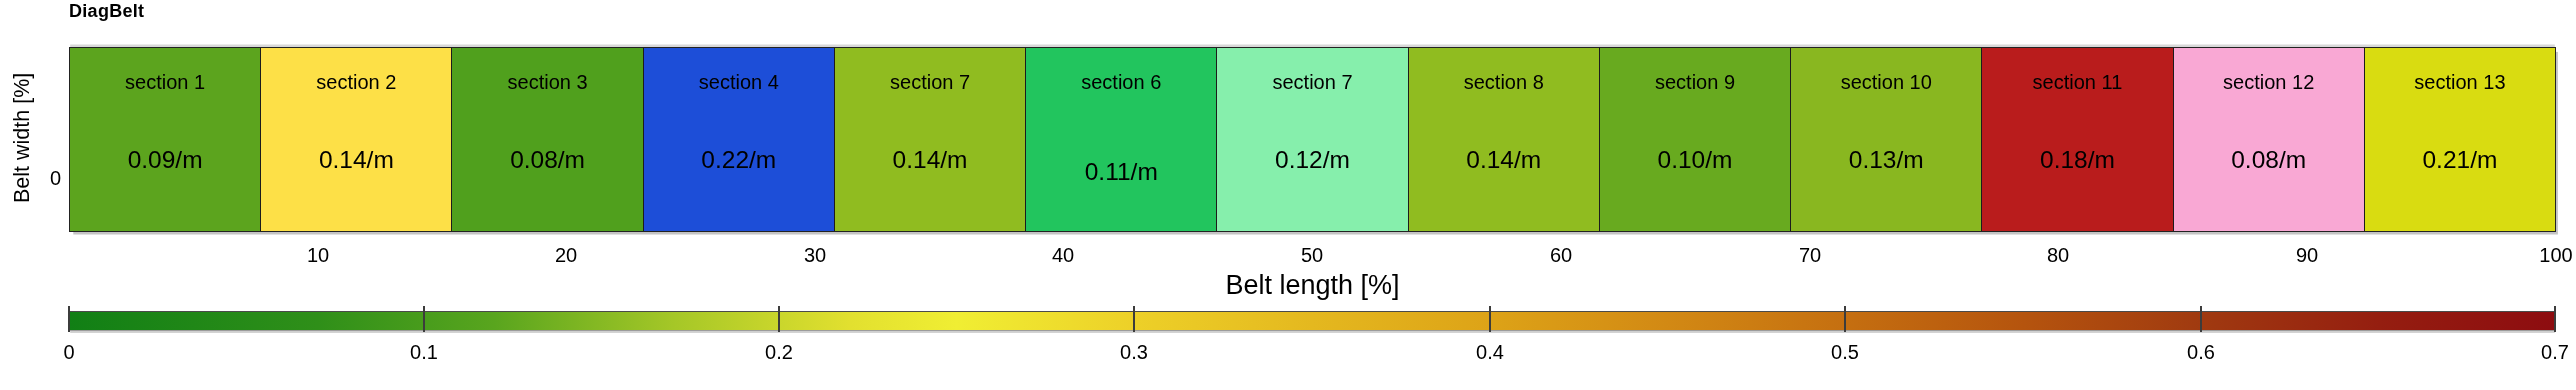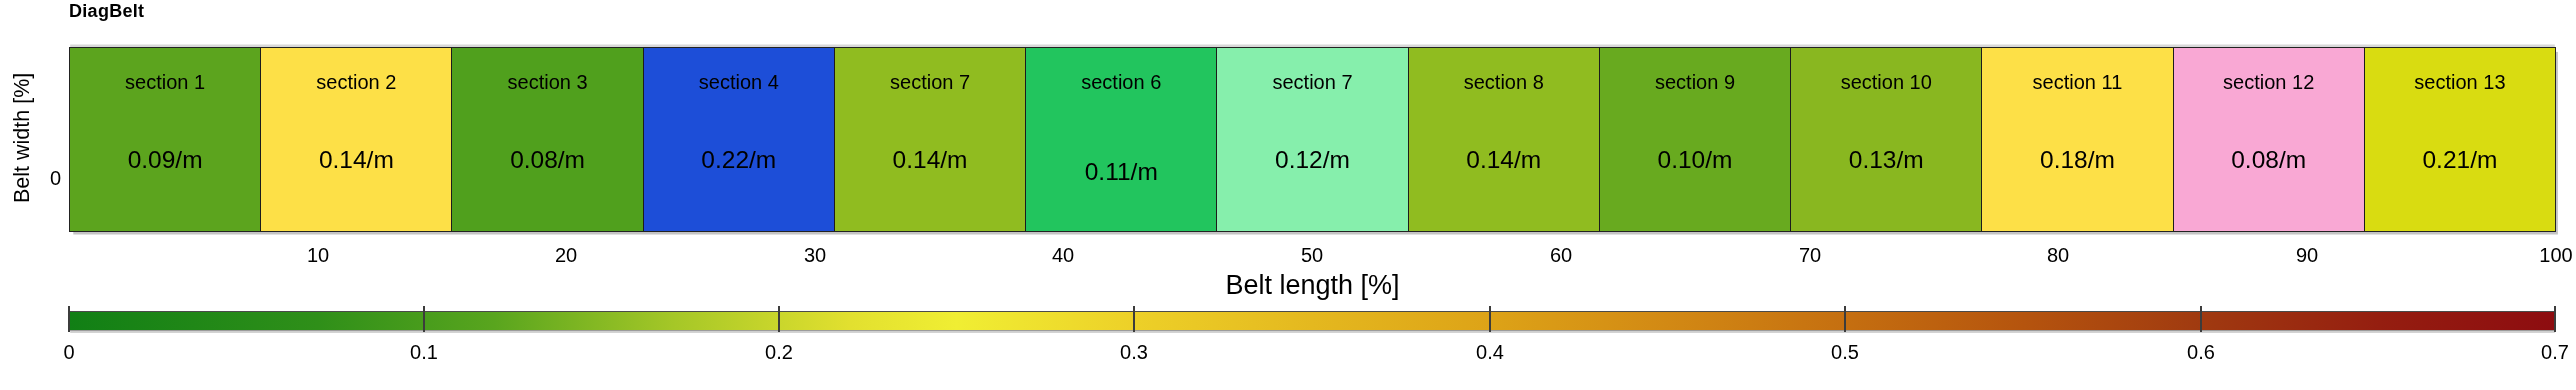--- a/index.html
+++ b/index.html
@@ -107,21 +107,21 @@
       <div class="value">0.14/m</div>
     </div>
     <div class="cell" style="background: rgb(104, 170, 31);">
       <div class="label">section 9</div>
       <div class="value">0.10/m</div>
     </div>
     <div class="cell" style="background: rgb(137, 183, 32);">
       <div class="label">section 10</div>
       <div class="value">0.13/m</div>
     </div>
-    <div class="cell" style="background: #fde047;">
+    <div class="cell" style="background: #b91c1c;">
       <div class="label">section 11</div>
       <div class="value">0.18/m</div>
     </div>
     <div class="cell" style="background: #f9a8d4;">
       <div class="label">section 12</div>
       <div class="value">0.08/m</div>
     </div>
     <div class="cell" style="background: rgb(217, 220, 17);">
       <div class="label">section 13</div>
       <div class="value">0.21/m</div>

